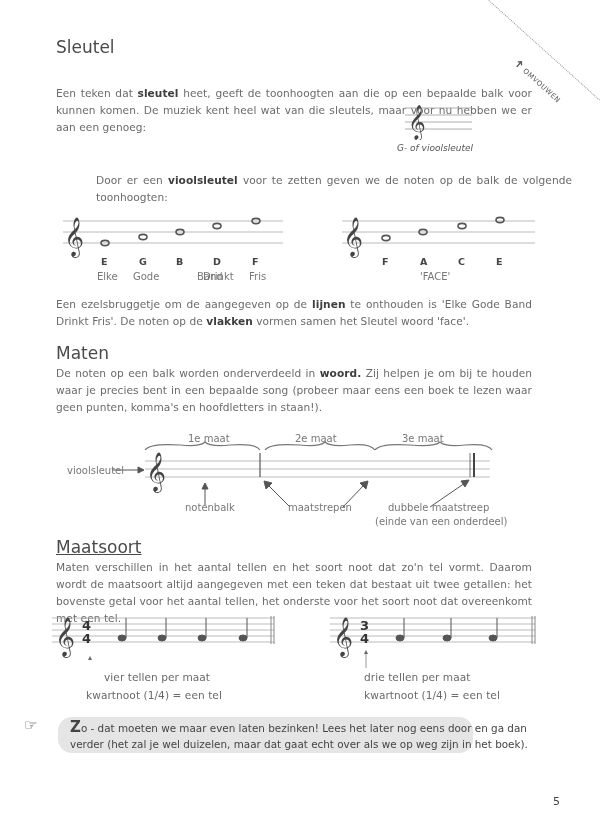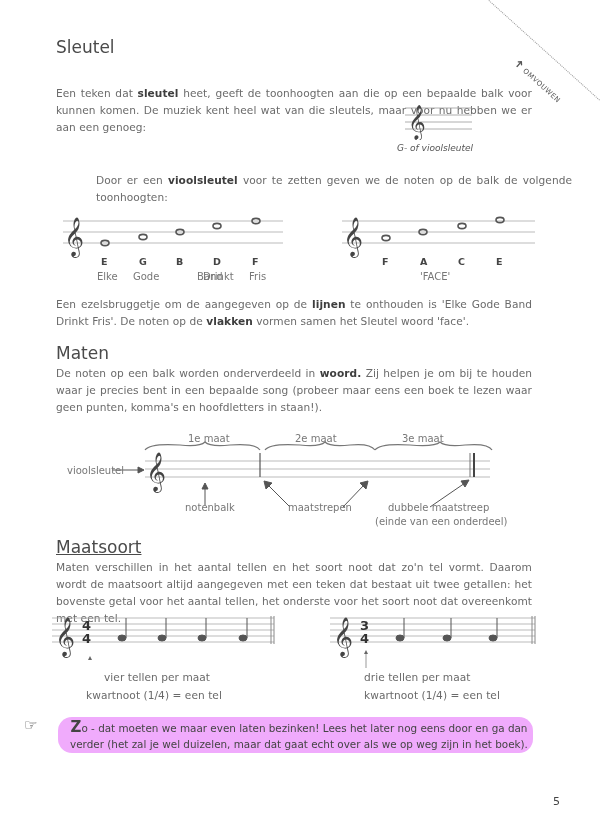--- a/index.html
+++ b/index.html
@@ -9,22 +9,22 @@
   .h { font-family:"DejaVu Sans", sans-serif; font-size:17px; color:#4a4a4a; }
   .p { font-size:10.6px; line-height:17px; color:#6a6a6a; text-align:justify; letter-spacing:0.05px; }
   .p b { color:#3e3e3e; }
   .cap { font-size:9px; color:#555; }
   .lbl { font-size:9.5px; color:#444; font-weight:bold; }
   .small { font-size:10px; color:#777; }
   .fold-line { position:absolute; left:478px; top:-10px; width:180px; height:0;
                border-top:1px dotted #999; transform:rotate(42deg); transform-origin:0 0; }
   .fold-text { position:absolute; left:508px; top:74px; font-size:7px; color:#555;
                transform:rotate(42deg); letter-spacing:0.5px; }
-  .tip { position:absolute; left:58px; top:717px; width:475px; height:36px;
-         background:#f0abfc; border-radius:14px;text-align:center; }
+  .tip { position:absolute; left:58px; top:717px; width:415px; height:36px;
+         background:#e5e5e5; border-radius:14px; }
   .tip-text { position:absolute; left:12px; top:2px; width:458px; font-size:10.4px; line-height:16px; color:#444; }
   .tip-text .big { font-size:15px; font-weight:bold; }
 </style>
 </head>
 <body>
 
 <div class="fold-line"></div>
 <div class="fold-text">
   <span style="display:inline-block;transform:rotate(-90deg);font-size:11px;">➜</span>
   <span>OMVOUWEN</span>

